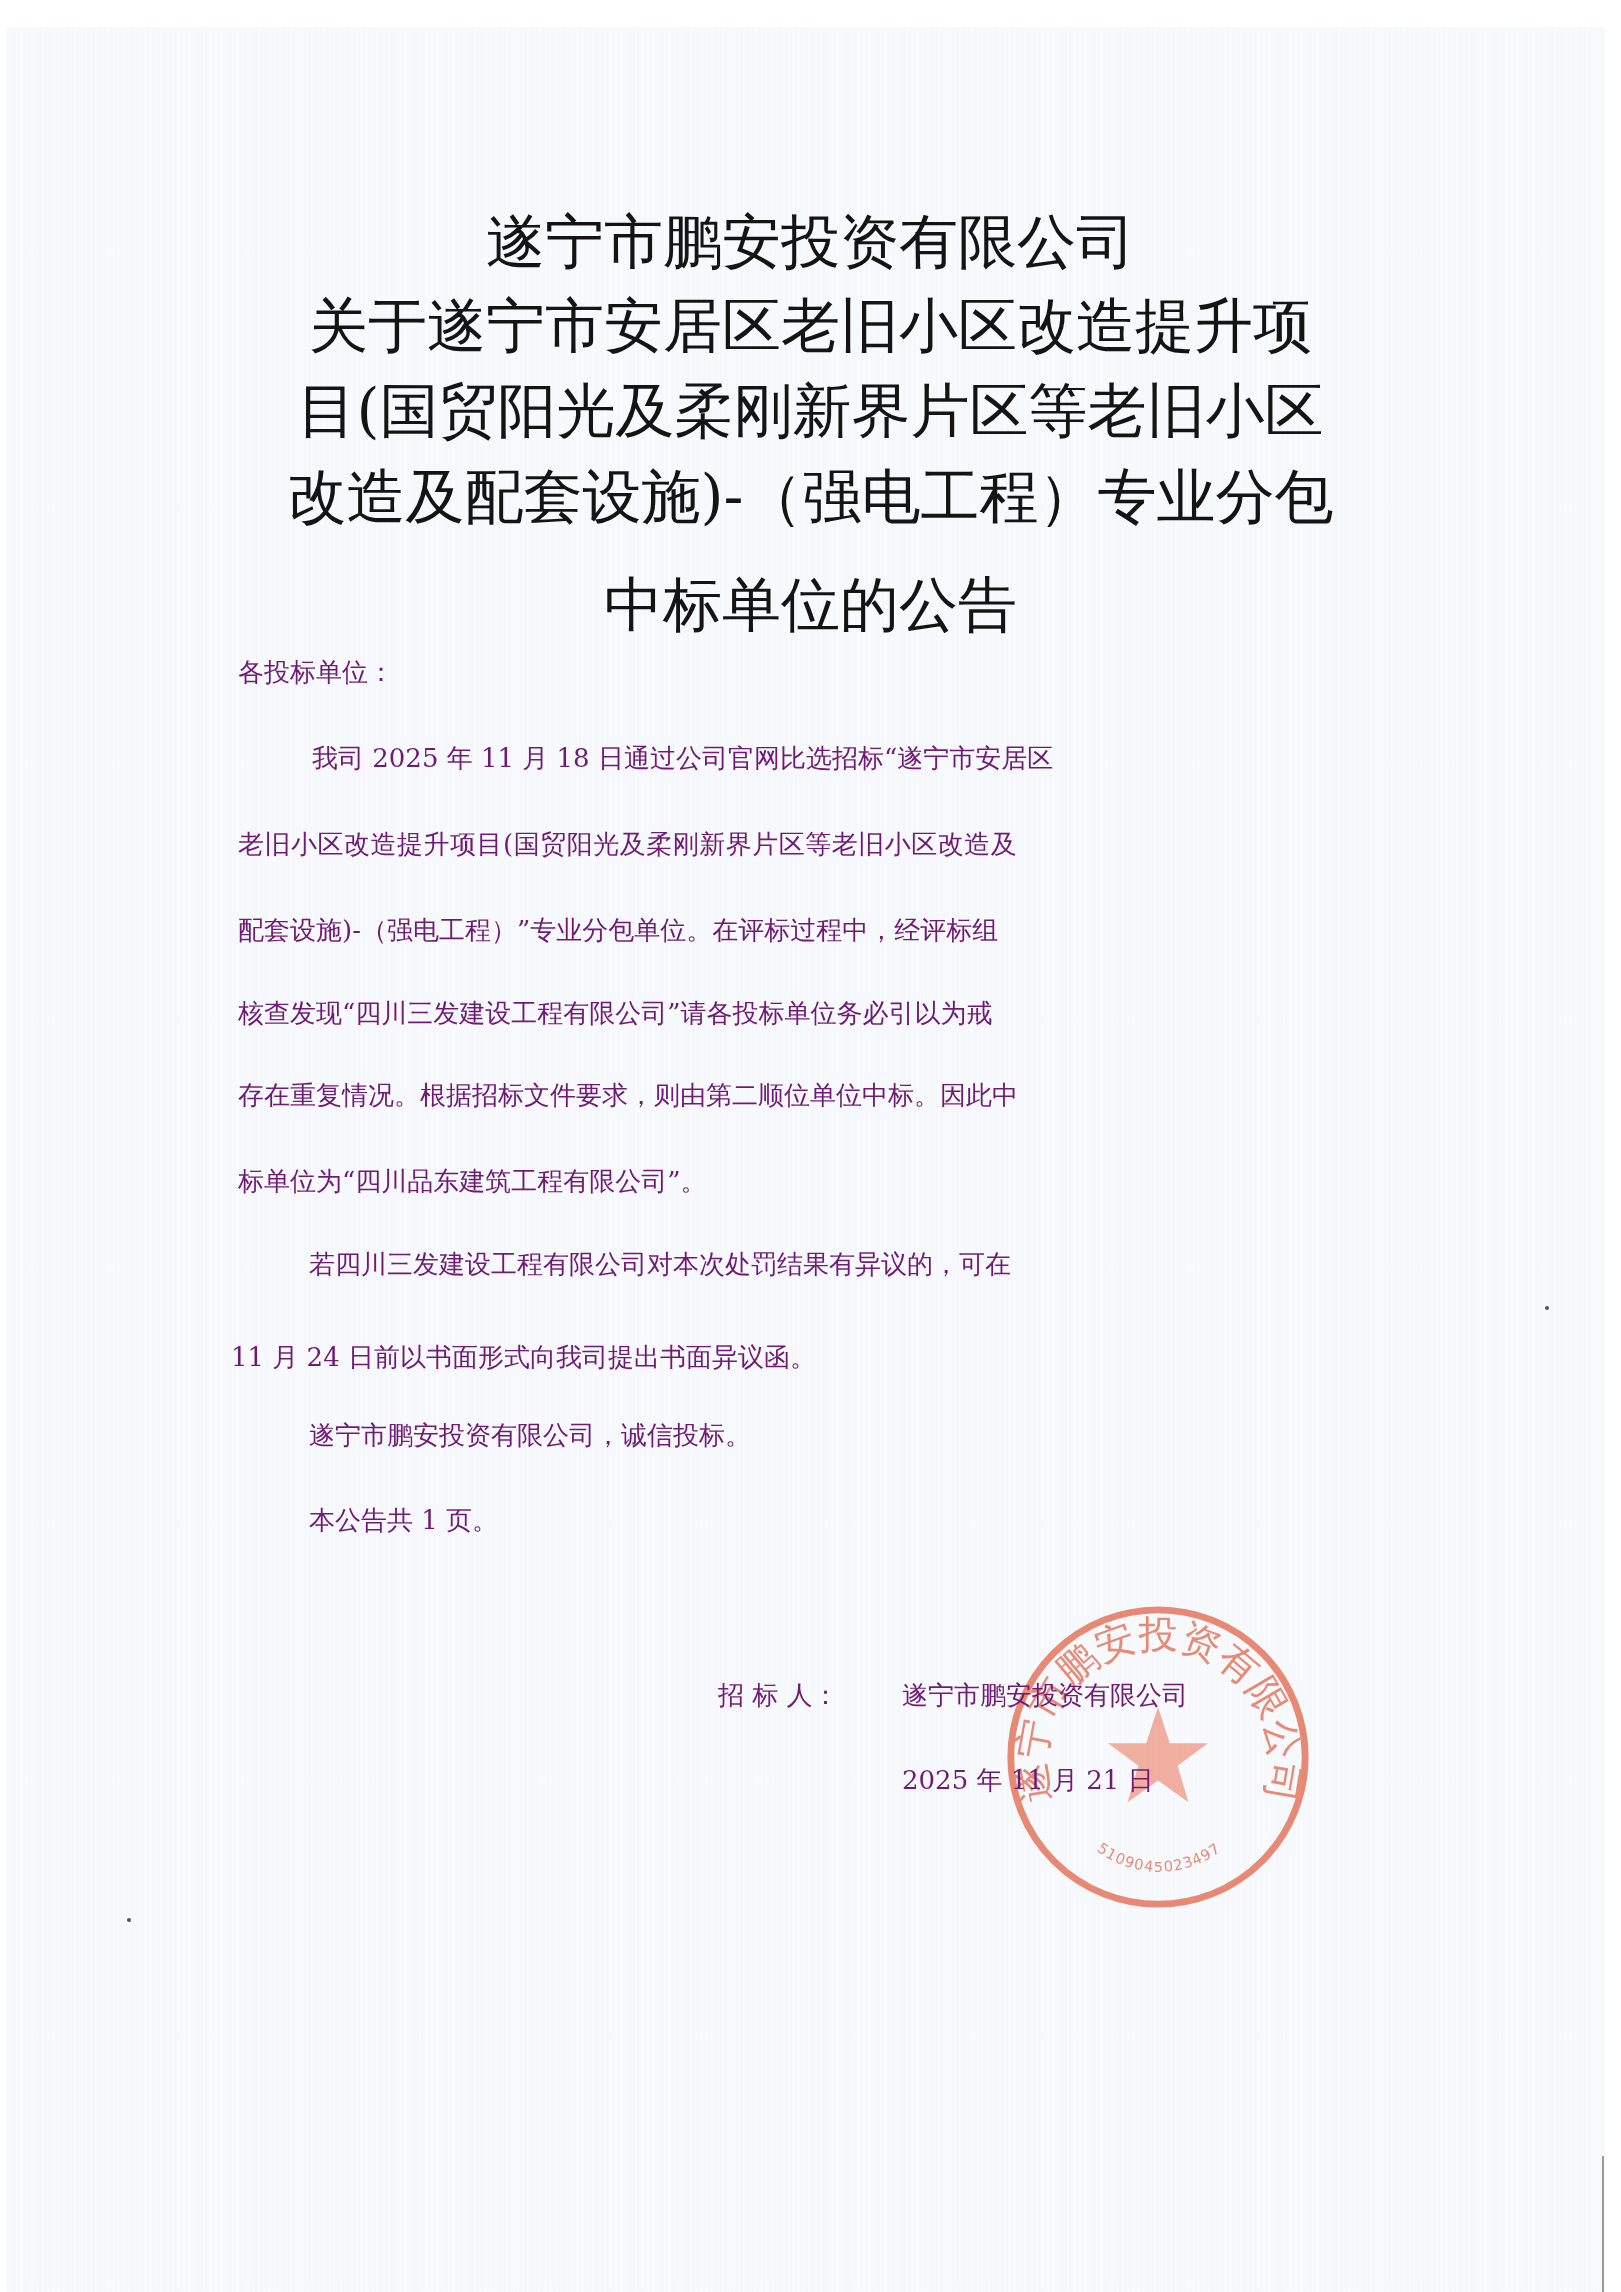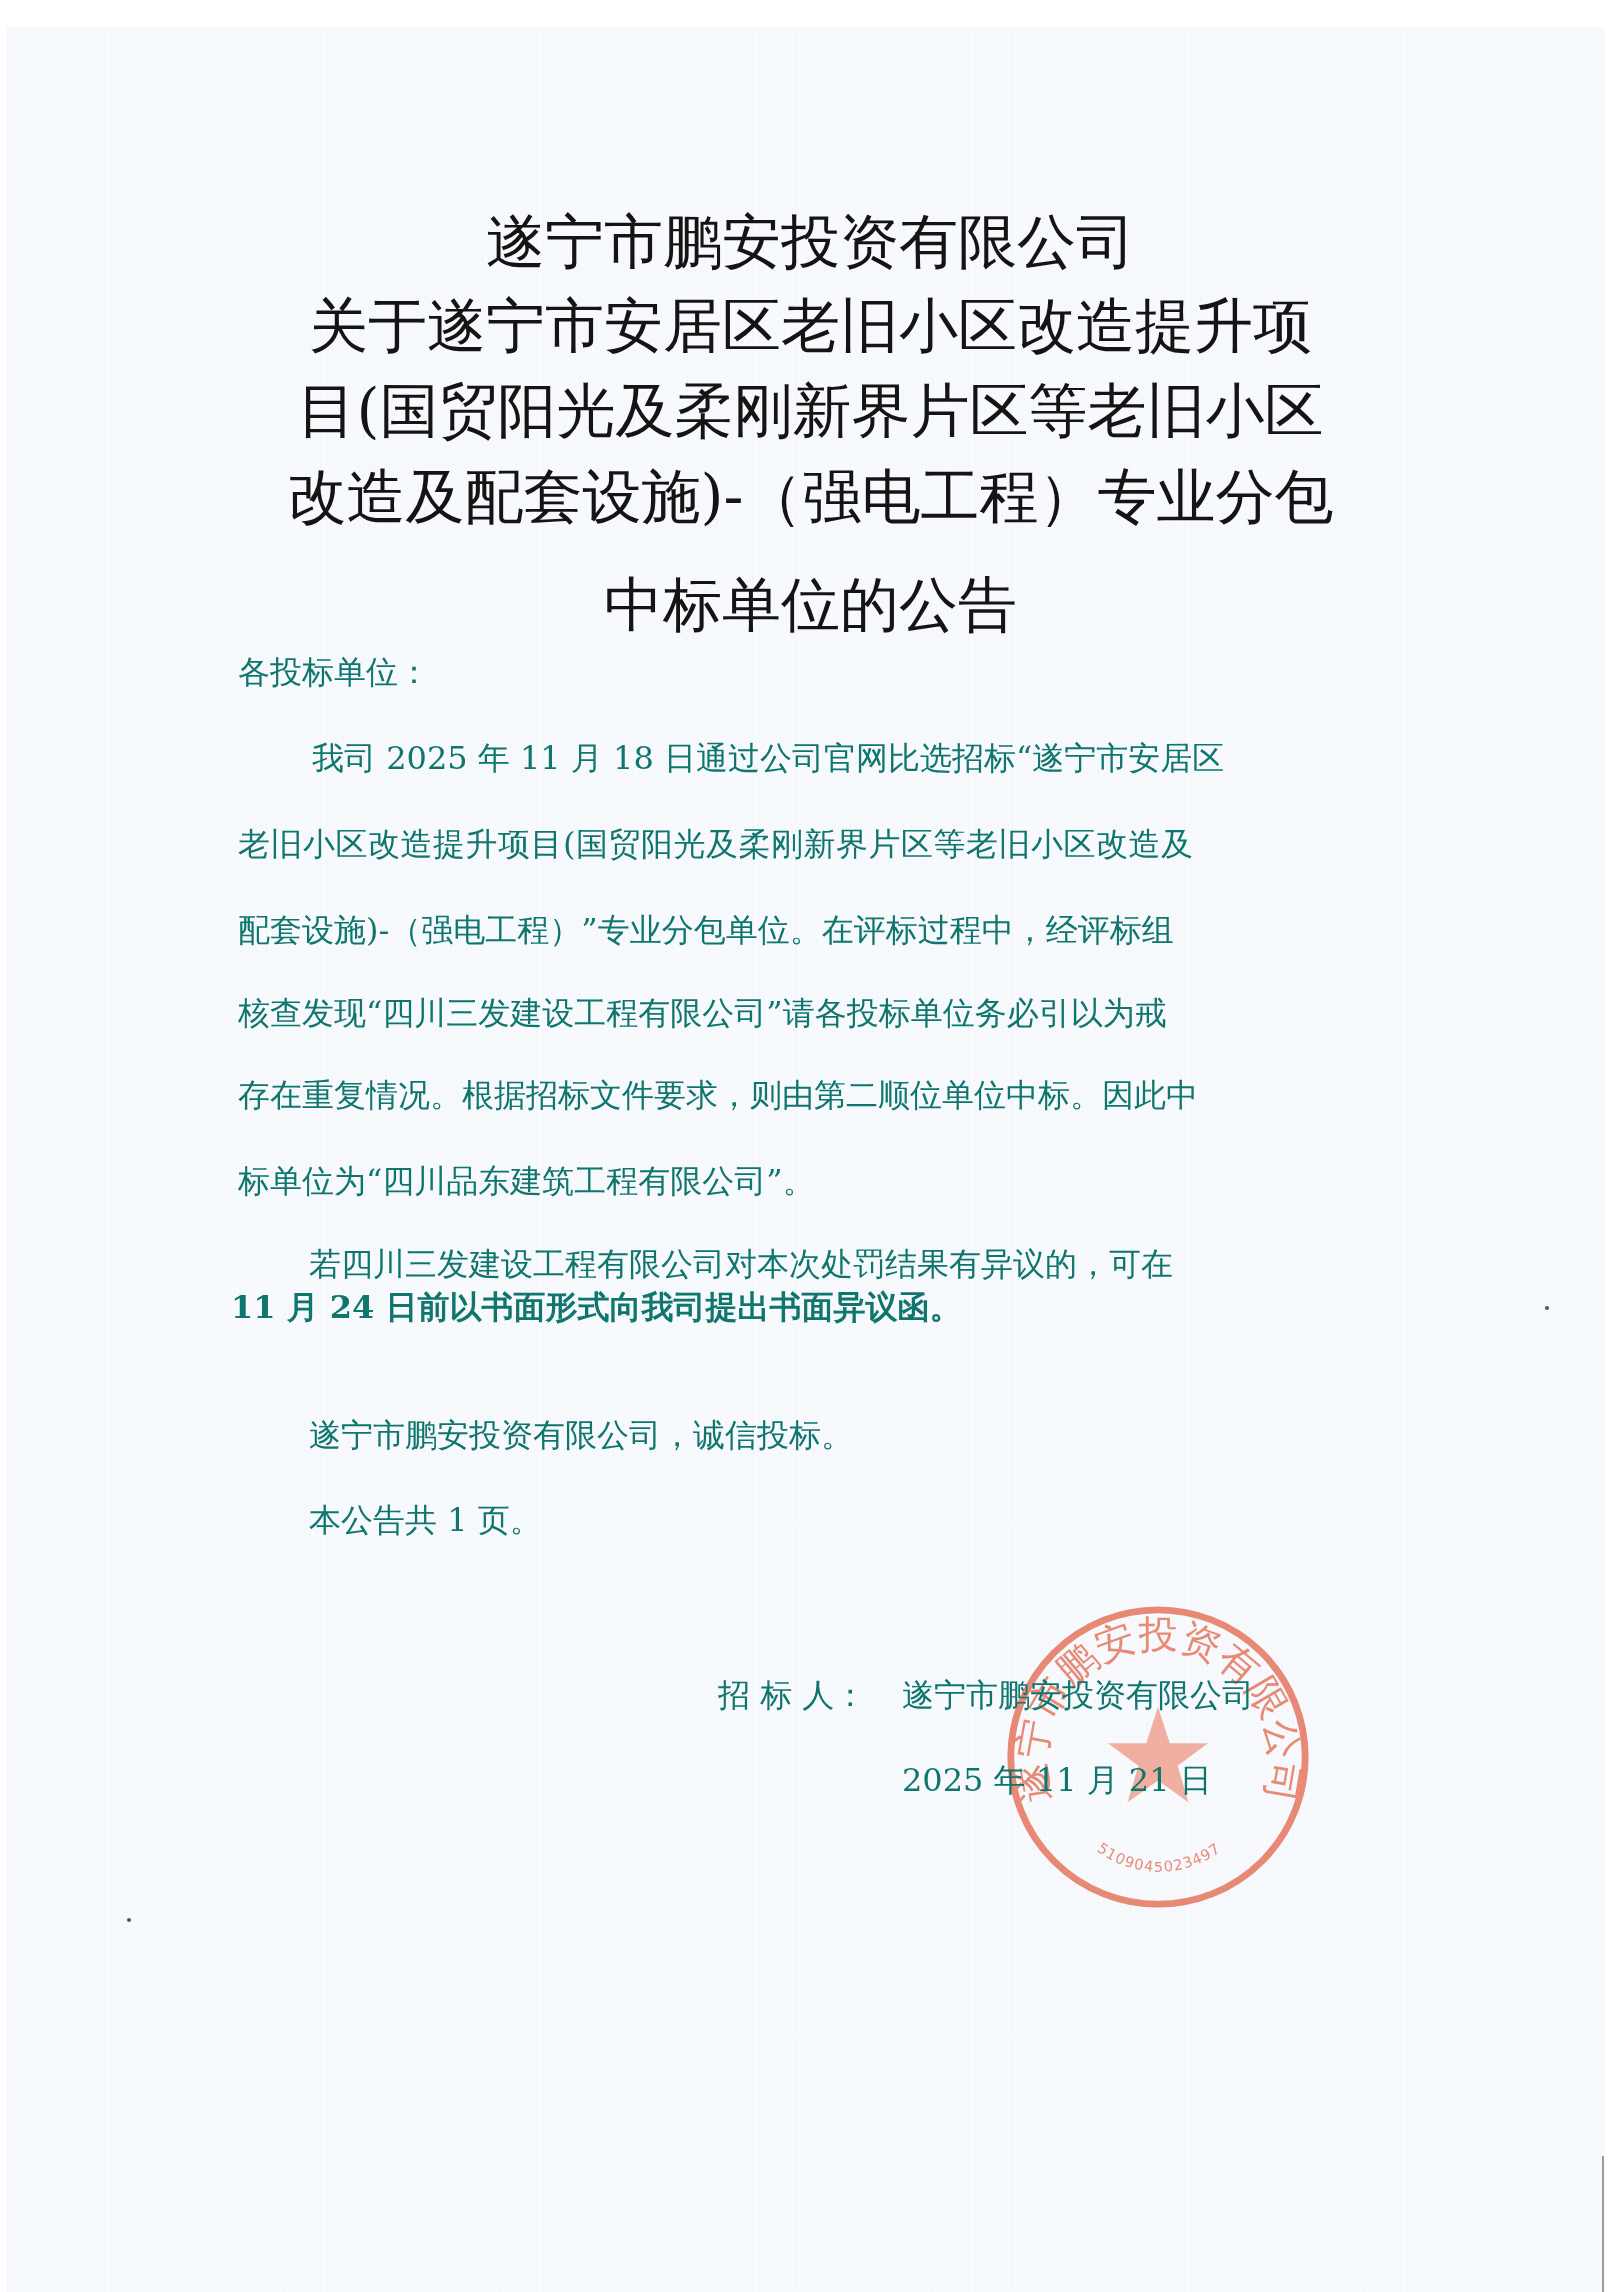--- a/index.html
+++ b/index.html
@@ -20,21 +20,21 @@
   .title-line {
     position: absolute; left: 0; width: 1621px; text-align: center;
     font-size: 59px; line-height: 71px; letter-spacing: 0px; color: #141414;
   }
   .t1 { top: 206px; }
   .t2 { top: 290px; }
   .t3 { top: 375px; }
   .t4 { top: 461px; }
   .t5 { top: 569px; }
   .body-line {
-    position: absolute; font-size: 32px; line-height: 43px; color: #0f766e;
+    position: absolute; font-size: 26px; line-height: 43px; color: #701a75;
     white-space: nowrap;
   }
   .stamp {
     position: absolute; left: 1002px; top: 1601px; width: 312px; height: 312px;
     opacity: 0.78;
   }
   .dot { position: absolute; width: 3.9px; height: 3.9px; border-radius: 2px; background: #555; }
 </style>
 </head>
 <body>
@@ -51,21 +51,21 @@
 <div class="body-line" style="left:238px; top:651px;">各投标单位：</div>
 
 <div class="body-line" style="left:312px; top:737px;">我司 2025 年 11 月 18 日通过公司官网比选招标“遂宁市安居区</div>
 <div class="body-line" style="left:238px; top:823px; letter-spacing:0.5px;">老旧小区改造提升项目(国贸阳光及柔刚新界片区等老旧小区改造及</div>
 <div class="body-line" style="left:238px; top:909px;">配套设施)-（强电工程）”专业分包单位。在评标过程中，经评标组</div>
 <div class="body-line" style="left:238px; top:992px;">核查发现“四川三发建设工程有限公司”请各投标单位务必引以为戒</div>
 <div class="body-line" style="left:238px; top:1076px;font-family:Liberation Mono, monospace;">存在重复情况。根据招标文件要求，则由第二顺位单位中标。因此中</div>
 <div class="body-line" style="left:238px; top:1160px;">标单位为“四川品东建筑工程有限公司”。</div>
 
 <div class="body-line" style="left:309px; top:1243px;">若四川三发建设工程有限公司对本次处罚结果有异议的，可在</div>
-<div class="body-line" style="left:231px; top:1286px;font-weight:bold;">11 月 24 日前以书面形式向我司提出书面异议函。</div>
+<div class="body-line" style="left:231px; top:1336px;">11 月 24 日前以书面形式向我司提出书面异议函。</div>
 
 <div class="body-line" style="left:309px; top:1414px;">遂宁市鹏安投资有限公司，诚信投标。</div>
 <div class="body-line" style="left:309px; top:1499px;">本公告共 1 页。</div>
 
 <svg class="stamp" viewBox="0 0 318 318">
   <defs>
     <path id="arcPath" d="M 50 200 A 115 115 0 1 1 268 200" fill="none"></path>
     <path id="numPath" d="M 70 225 A 105 105 0 0 0 250 225" fill="none"></path>
   </defs>
   <circle cx="159" cy="159" r="150" fill="none" stroke="#e36a4e" stroke-width="7"></circle>

